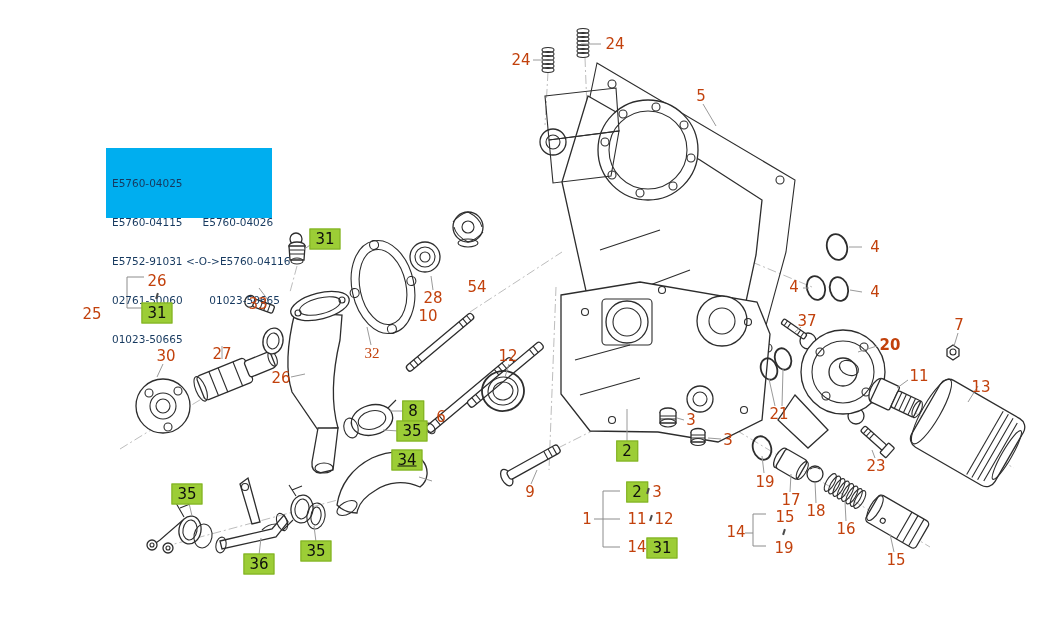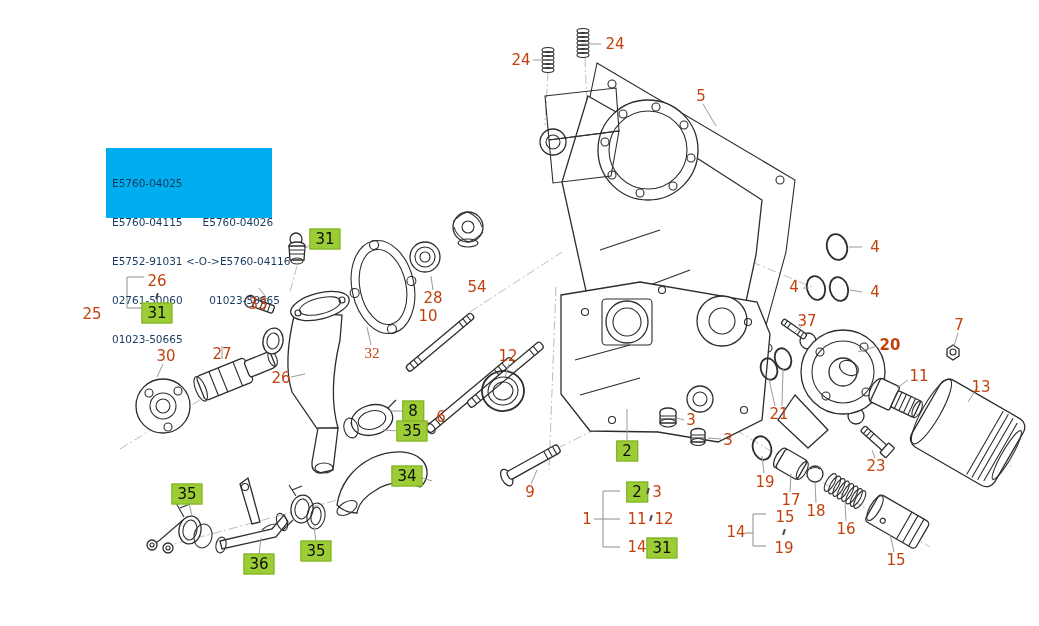--- a/index.html
+++ b/index.html
@@ -398,21 +398,21 @@
       <div class="callout" style="left: 222px; top: 338px; margin-top: 16px;">27</div>
       <div class="callout" style="left: 281px; top: 378px;">26</div>
       <div class="callout" style="left: 372px; top: 353px; font-family: Liberation Serif, serif;">32</div>
       <div class="callout" style="left: 433px; top: 298px;">28</div>
       <div class="callout" style="left: 428px; top: 316px;">10</div>
       <div class="callout" style="left: 477px; top: 287px;">54</div>
       <div class="callout" style="left: 508px; top: 356px;">12</div>
       <div class="callout" style="left: 441px; top: 417px;">6</div>
       <div class="callout hl" style="left: 413px; top: 411px;">8</div>
       <div class="callout hl" style="left: 412px; top: 431px;">35</div>
-      <div class="callout hl" style="left: 407px; top: 476px;">34</div>
+      <div class="callout hl" style="left: 407px; top: 460px; text-decoration: underline;">34</div>
       <div class="callout hl" style="left: 187px; top: 494px;">35</div>
       <div class="callout hl" style="left: 259px; top: 564px;">36</div>
       <div class="callout hl" style="left: 316px; top: 551px;">35</div>
       <div class="callout" style="left: 530px; top: 492px;">9</div>
       <div class="callout hl" style="left: 627px; top: 451px;">2</div>
       <div class="callout" style="left: 691px; top: 420px;">3</div>
       <div class="callout" style="left: 728px; top: 440px;">3</div>
       <div class="callout" style="left: 587px; top: 519px;">1</div>
       <div class="callout hl" style="left: 637px; top: 492px;">2</div>
       <div class="callout" style="left: 657px; top: 492px;">3</div>

